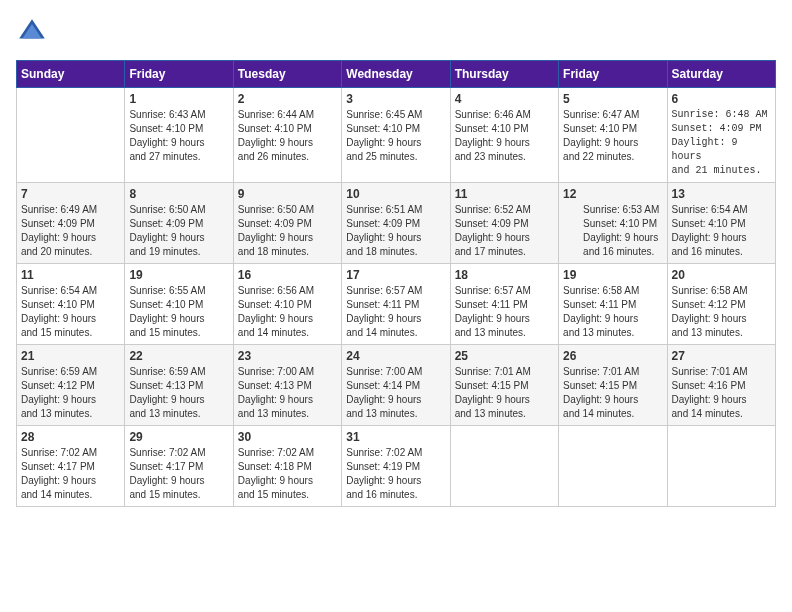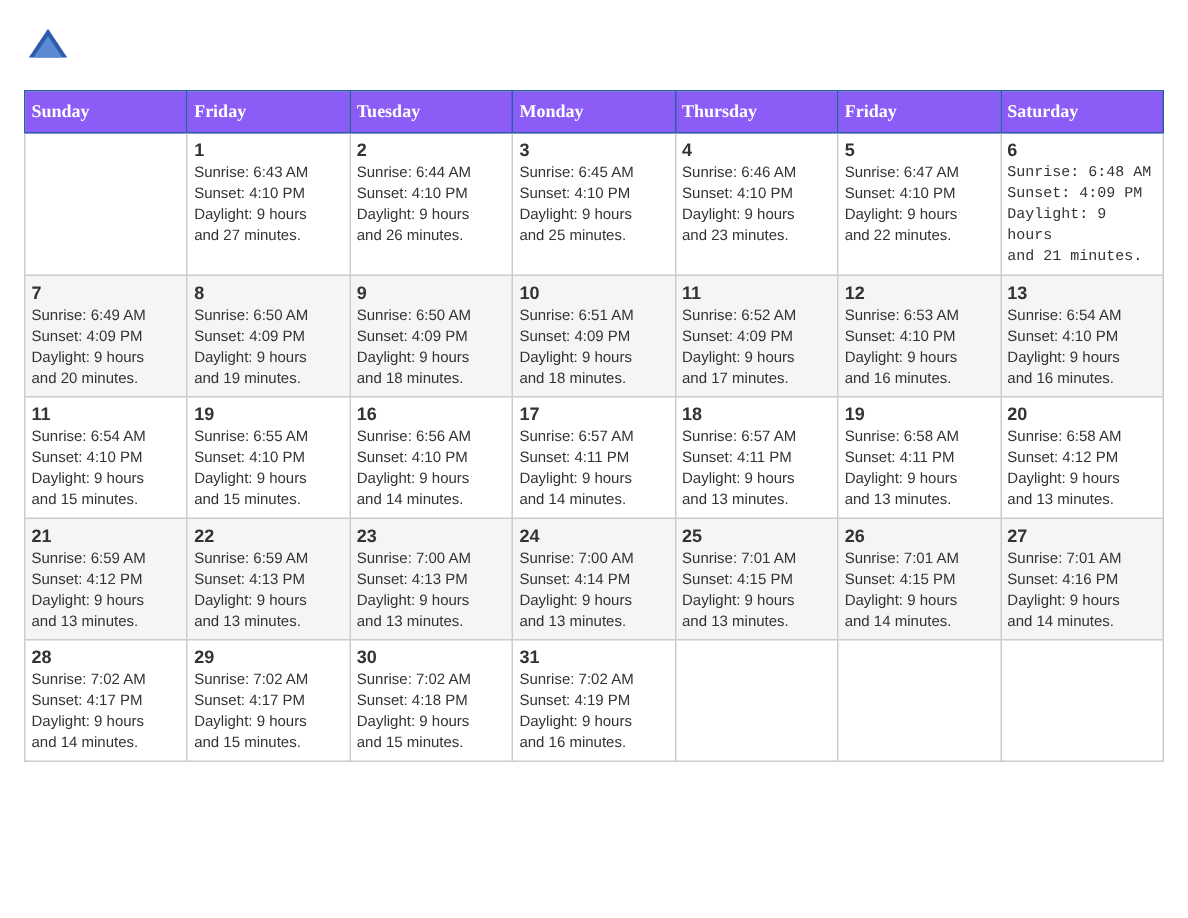--- a/index.html
+++ b/index.html
@@ -43,28 +43,27 @@
     .subtitle {
       font-size: 14px;
       color: #555;
     }
     table {
       width: 100%;
       border-collapse: collapse;
       font-size: 11px;
     }
     thead th {
-      background-color: #8b5cf6;
+      background-color: #4c1d95;
       color: #fff;
       padding: 6px 4px;
       text-align: left;
       font-size: 12px;
       font-weight: bold;
       border: 1px solid #2a5ca8;
-      font-family: Liberation Serif, serif;
     }
     tbody td {
       border: 1px solid #ccc;
       vertical-align: top;
       padding: 4px;
       height: 80px;
       width: calc(100% / 7);
     }
     .day-num {
       font-weight: bold;
@@ -109,21 +108,21 @@
     <div class="subtitle"></div>
   </div>
 </div>
 
 <table>
   <thead>
     <tr>
     <th>Sunday</th>
         <th>Friday</th>
         <th>Tuesday</th>
-        <th>Monday</th>
+        <th>Wednesday</th>
         <th>Thursday</th>
         <th>Friday</th>
         <th>Saturday</th>
       </tr>
   </thead>
   <tbody id="calendar-body">
   <tr>
         <td class="empty-cell"></td>
         <td>
           <div class="day-num">1</div>
@@ -199,21 +198,21 @@
         </td>
         <td>
           <div class="day-num">11</div>
           <div class="day-info" style="white-space: pre-line;">Sunrise: 6:52 AM
 Sunset: 4:09 PM
 Daylight: 9 hours
 and 17 minutes.</div>
         </td>
         <td>
           <div class="day-num">12</div>
-          <div class="day-info" style="white-space: pre-line;">Sunrise: 6:53 AM
+          <div class="day-info" style="white-space: pre-line; margin-left: 20px;">Sunrise: 6:53 AM
 Sunset: 4:10 PM
 Daylight: 9 hours
 and 16 minutes.</div>
         </td>
         <td>
           <div class="day-num">13</div>
           <div class="day-info" style="white-space: pre-line;">Sunrise: 6:54 AM
 Sunset: 4:10 PM
 Daylight: 9 hours
 and 16 minutes.</div>

